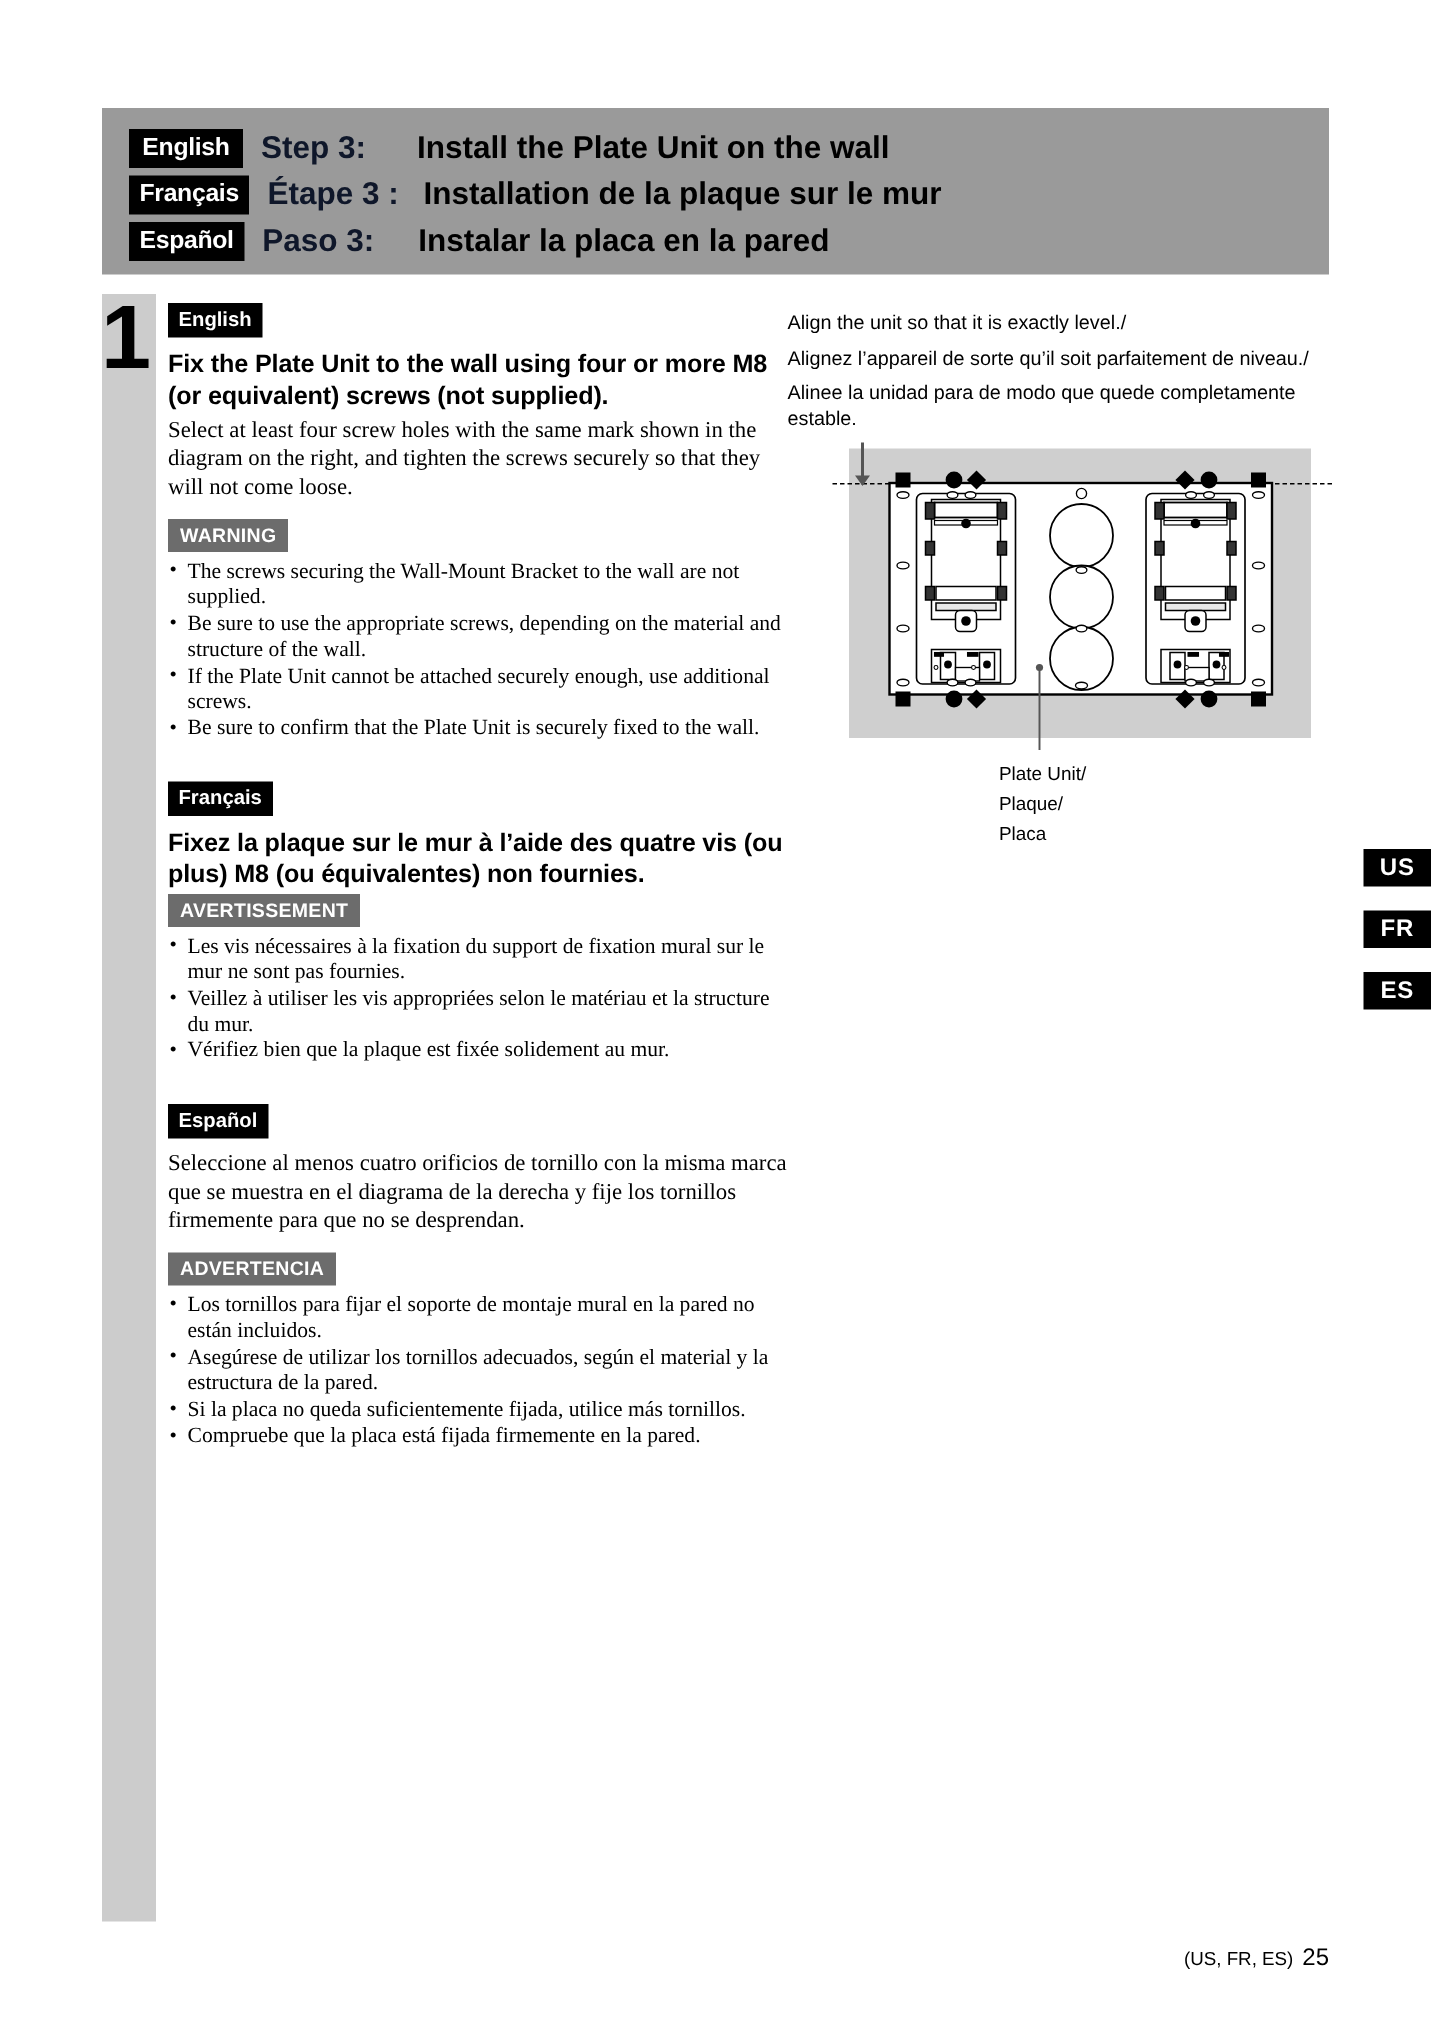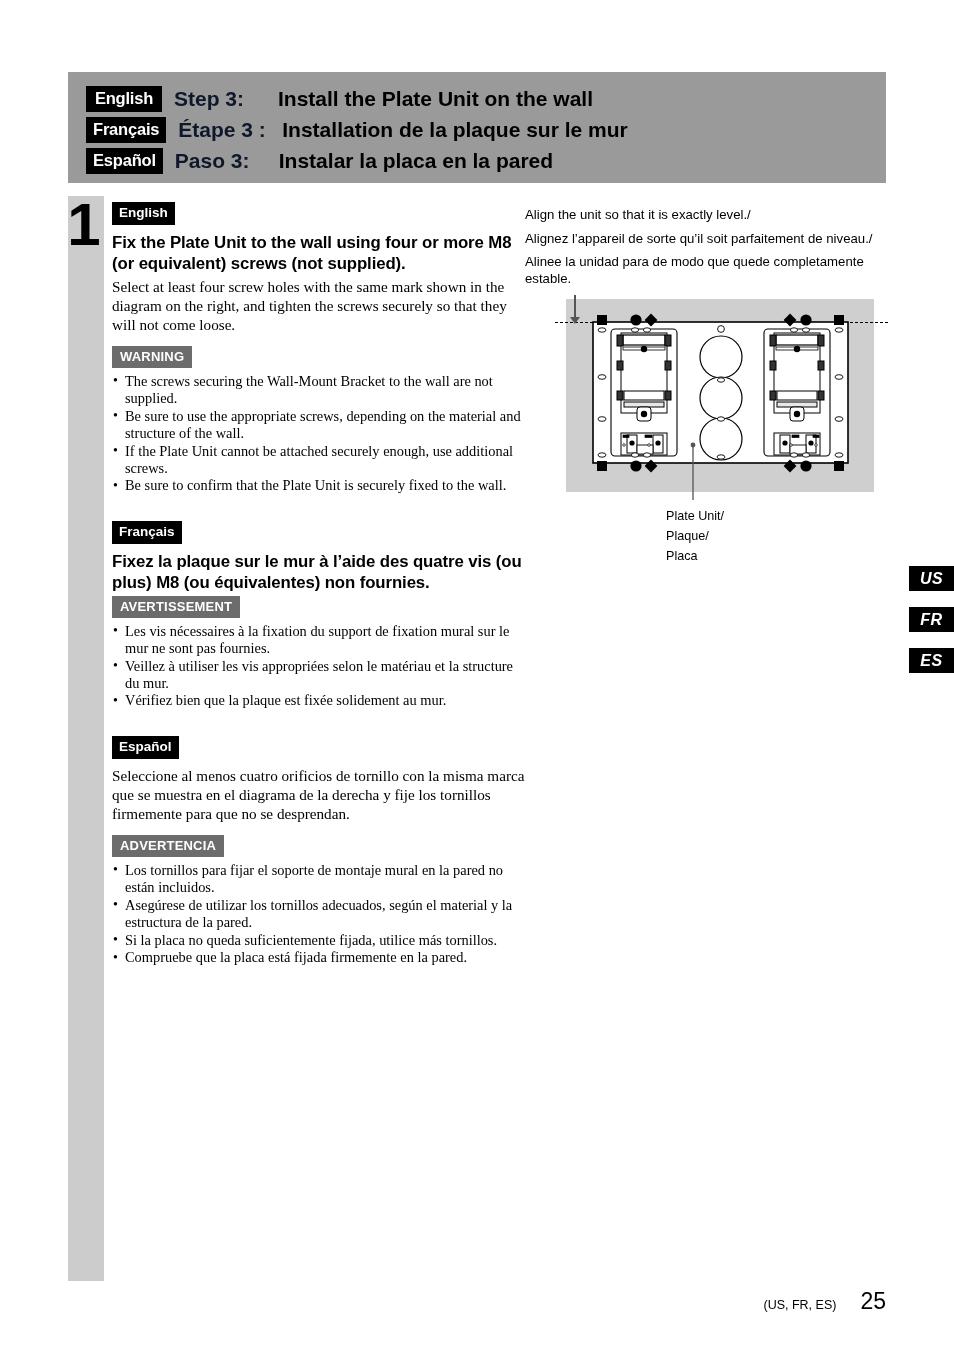--- a/index.html
+++ b/index.html
@@ -234,44 +234,42 @@
     height: 25px;
     background: #000;
     color: #fff;
     font-family: "Liberation Sans", sans-serif;
     font-weight: bold;
     font-size: 16px;
     display: flex;
     align-items: center;
     justify-content: center;
     letter-spacing: 0.5px;
-    font-style: italic;
   }
   #tab-us { top: 566px; }
   #tab-fr { top: 607px; }
   #tab-es { top: 648px; }
 
   
   #footer {
     position: absolute;
     right: 68px;
     bottom: 36px;
     display: flex;
     align-items: baseline;
     gap: 6px;
   }
   #footer-langs {
     font-family: "Liberation Sans", sans-serif;
     font-size: 12.5px;
   }
   #footer-page {
     font-family: "Liberation Sans", sans-serif;
-    font-size: 23px;
+    font-size: 16px;
     font-weight: normal;
-    margin-left: 18px;
   }
 </style>
 </head>
 <body>
 
 <div id="header-banner">
 
   <div class="hdr-row r1">
     <span class="lang-chip">English</span>
     <span class="hdr-step">Step 3:</span>

